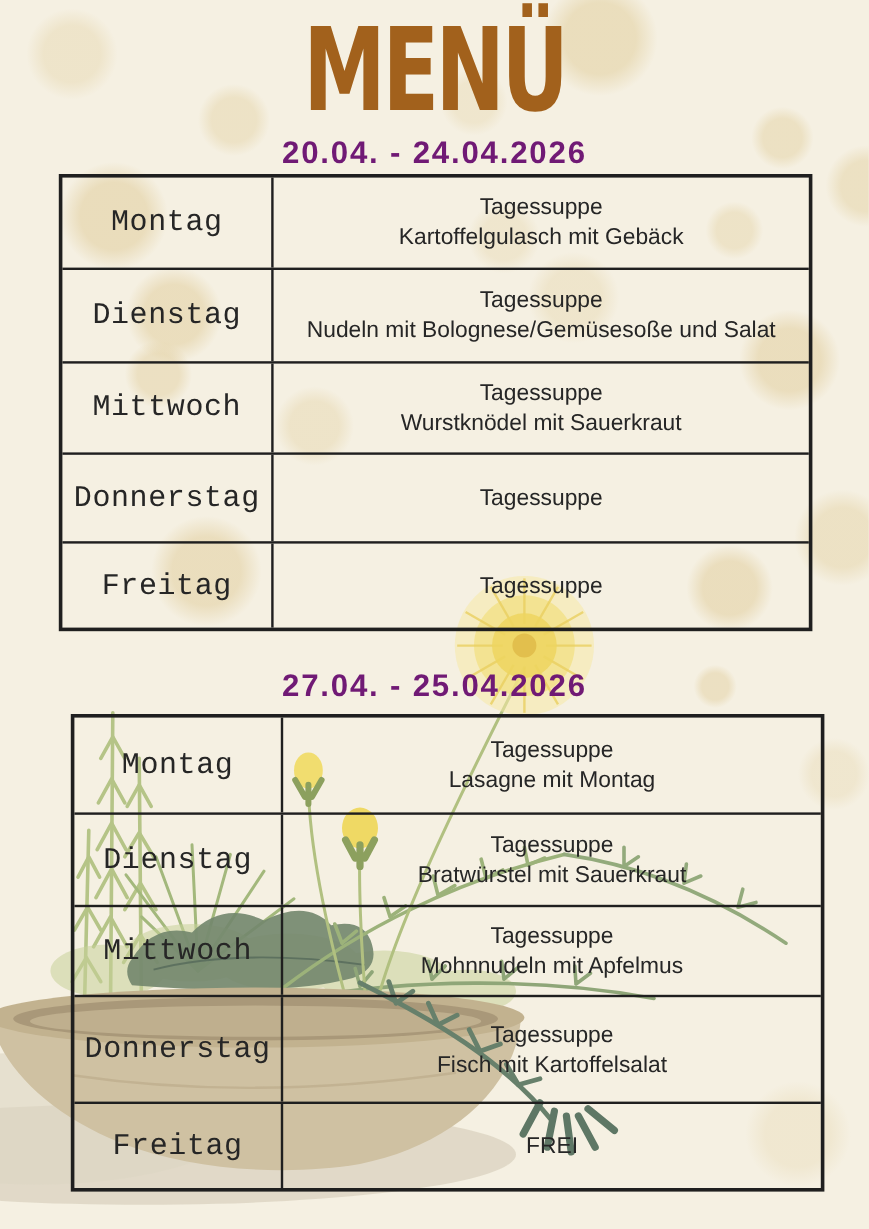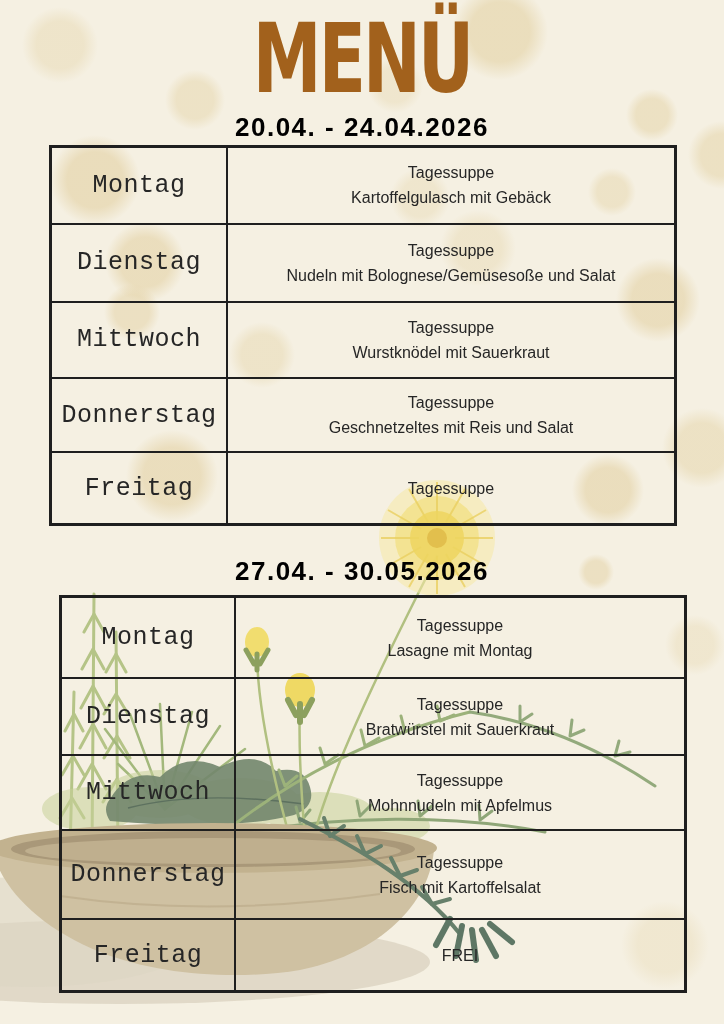--- a/index.html
+++ b/index.html
@@ -36,21 +36,21 @@
   }
   .illustration{position:absolute;left:0;top:464px;width:724px;height:560px;z-index:1;pointer-events:none;}
   .page-title{
     position:absolute;left:0;top:8px;width:724px;height:102px;z-index:2;
     display:flex;align-items:center;justify-content:center;
     font-family:"DejaVu Sans",sans-serif;font-weight:bold;font-size:96px;line-height:1;
     color:#A2611C;letter-spacing:-4px;transform:scaleX(.72);
   }
   .date-heading{
     position:absolute;left:0;width:724px;z-index:2;text-align:center;
-    font-weight:bold;font-size:26px;letter-spacing:1.5px;color:#000000;
+    font-weight:bold;font-size:26px;letter-spacing:1.5px;color:#701a75;
   }
   .date-1{top:112px;}
   .date-2{top:556px;}
   .menu-table{
     position:absolute;z-index:2;box-sizing:border-box;
     border:3px solid #1f1f1f;display:flex;flex-direction:column;
     background:transparent;
   }
   .table-1{left:49px;top:145px;width:628px;height:381px;}
   .table-2{left:59px;top:595px;width:628px;height:398px;}
@@ -58,21 +58,21 @@
   .menu-row:first-child{border-top:none;}
   .day-cell{
     box-sizing:border-box;border-right:2px solid #1f1f1f;
     display:flex;align-items:center;justify-content:center;
     font-size:25px;letter-spacing:.5px;color:#262626;font-family:Liberation Mono, monospace;
   }
   .table-1 .day-cell{width:176px;}
   .table-2 .day-cell{width:174px;}
   .meal-cell{
     flex:1;display:flex;flex-direction:column;align-items:center;justify-content:center;
-    font-size:16px;line-height:25px;text-align:center;color:#262626;padding:0 6px;
+    font-size:19px;line-height:25px;text-align:center;color:#262626;padding:0 6px;
   }
   .meal-line:empty{display:none;}
 </style>
 </head>
 <body>
 
 <div class="bg-blobs"></div>
 
 <svg class="illustration" viewBox="0 0 724 560" xmlns="http://www.w3.org/2000/svg">
 
@@ -198,32 +198,31 @@
     <div class="day-cell">Mittwoch</div>
     <div class="meal-cell">
         <span class="meal-line">Tagessuppe</span>
         <span class="meal-line">Wurstknödel mit Sauerkraut</span>
       </div>
   </div>
   <div class="menu-row" style="height:75px">
     <div class="day-cell">Donnerstag</div>
     <div class="meal-cell">
         <span class="meal-line">Tagessuppe</span>
-        <span class="meal-line">Geschnetzeltes mit Reis und Salat</span>
       </div>
   </div>
   <div class="menu-row" style="height:73px">
     <div class="day-cell">Freitag</div>
     <div class="meal-cell">
         <span class="meal-line">Tagessuppe</span>
       </div>
   </div>
 </div>
 
-<div class="date-heading date-2">27.04. - 30.05.2026</div>
+<div class="date-heading date-2">27.04. - 25.04.2026</div>
 
 <div class="menu-table table-2">
   <div class="menu-row" style="height:79px">
     <div class="day-cell">Montag</div>
     <div class="meal-cell">
         <span class="meal-line">Tagessuppe</span>
         <span class="meal-line">Lasagne mit Montag</span>
       </div>
   </div>
   <div class="menu-row" style="height:77px">

